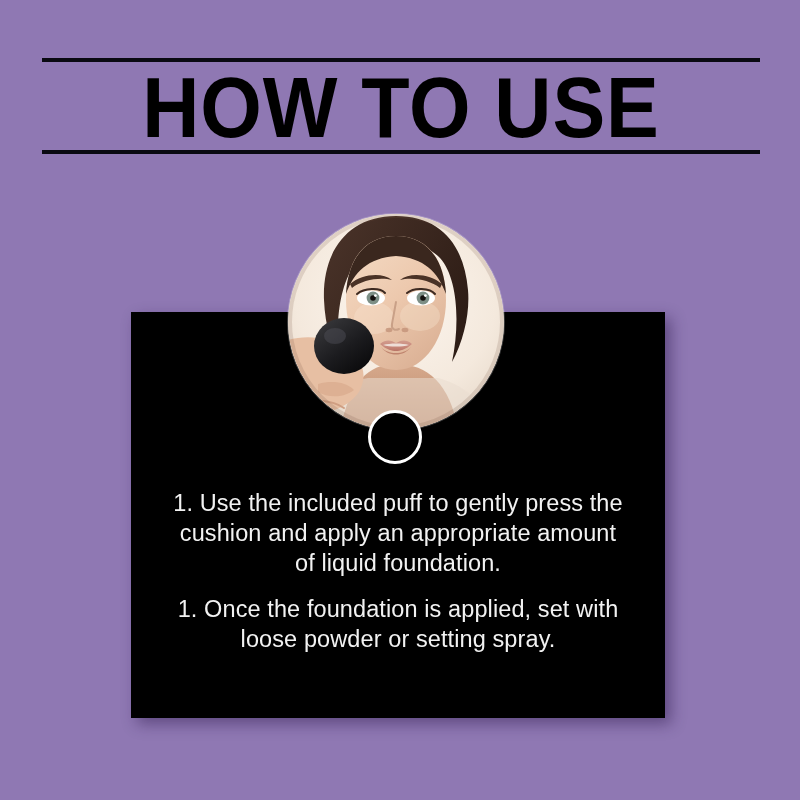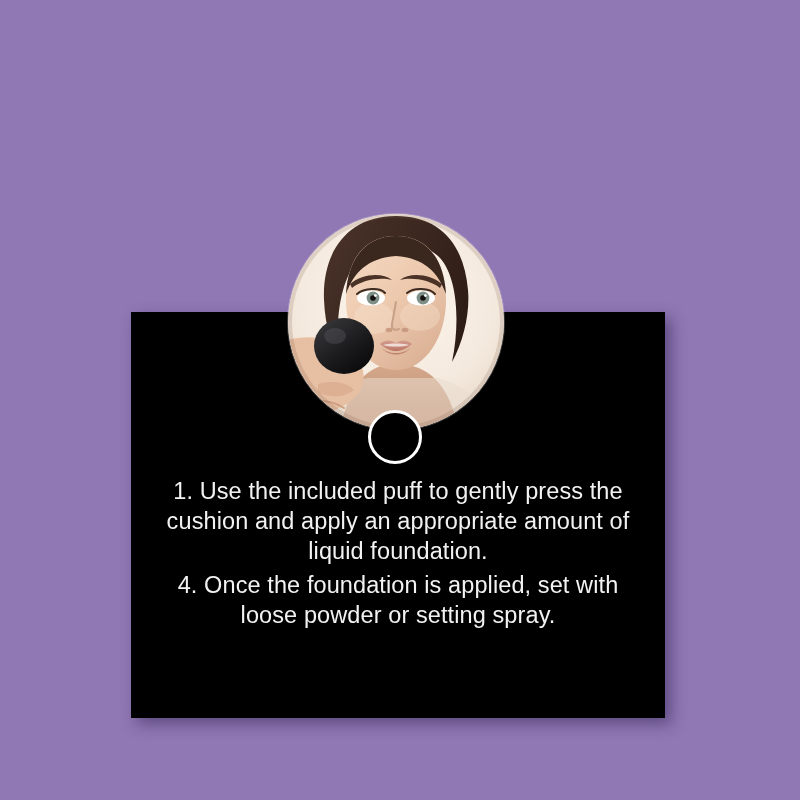--- a/index.html
+++ b/index.html
@@ -66,21 +66,21 @@
     left: 22px;
     top: 160px;
     width: 490px;
     text-align: center;
     color: #f2f2f2;
     font-size: 23.5px;
     line-height: 30px;
     letter-spacing: 0.1px;
   }
   #instruction-list .step {
-    margin: 4px;
+    margin: 16px;
     padding: 0;
   }
 
   
   #portrait-circle {
     position: absolute;
     left: 288px;
     top: 214px;
     width: 216px;
     height: 216px;
@@ -102,25 +102,30 @@
     background: #000000;
     border: 3px solid #ffffff;
     box-sizing: border-box;
   }
 </style>
 </head>
 <body>
 
 <div id="poster" style="background: rgb(143, 120, 179);">
 
+  <div id="header-block">
+    <div class="rule top" style="background: rgb(10, 10, 18);"></div>
+    <div id="page-title" style="color: rgb(0, 0, 0);">HOW TO USE</div>
+    <div class="rule bottom" style="background: rgb(10, 10, 18);"></div>
+  </div>
 
   <div id="instruction-card" style="background: rgb(0, 0, 0);">
     <div id="instruction-list" style="color: rgb(242, 242, 242);">
       <p class="step">1. Use the included puff to gently press the cushion and apply an appropriate amount of liquid foundation.</p>
-      <p class="step">4. Once the foundation is applied, set with loose powder or setting spray.</p>
+      <p class="step">1. Once the foundation is applied, set with loose powder or setting spray.</p>
     </div>
   </div>
 
   <div id="portrait-circle">
     <svg width="216" height="216" viewBox="0 0 216 216" xmlns="http://www.w3.org/2000/svg" aria-hidden="true">
       <defs>
         <radialGradient id="bgGrad" cx="50%" cy="38%" r="75%">
           <stop offset="0%" stop-color="#fdf6ef"></stop>
           <stop offset="62%" stop-color="#f4e9dd"></stop>
           <stop offset="100%" stop-color="#e3d4c4"></stop>

